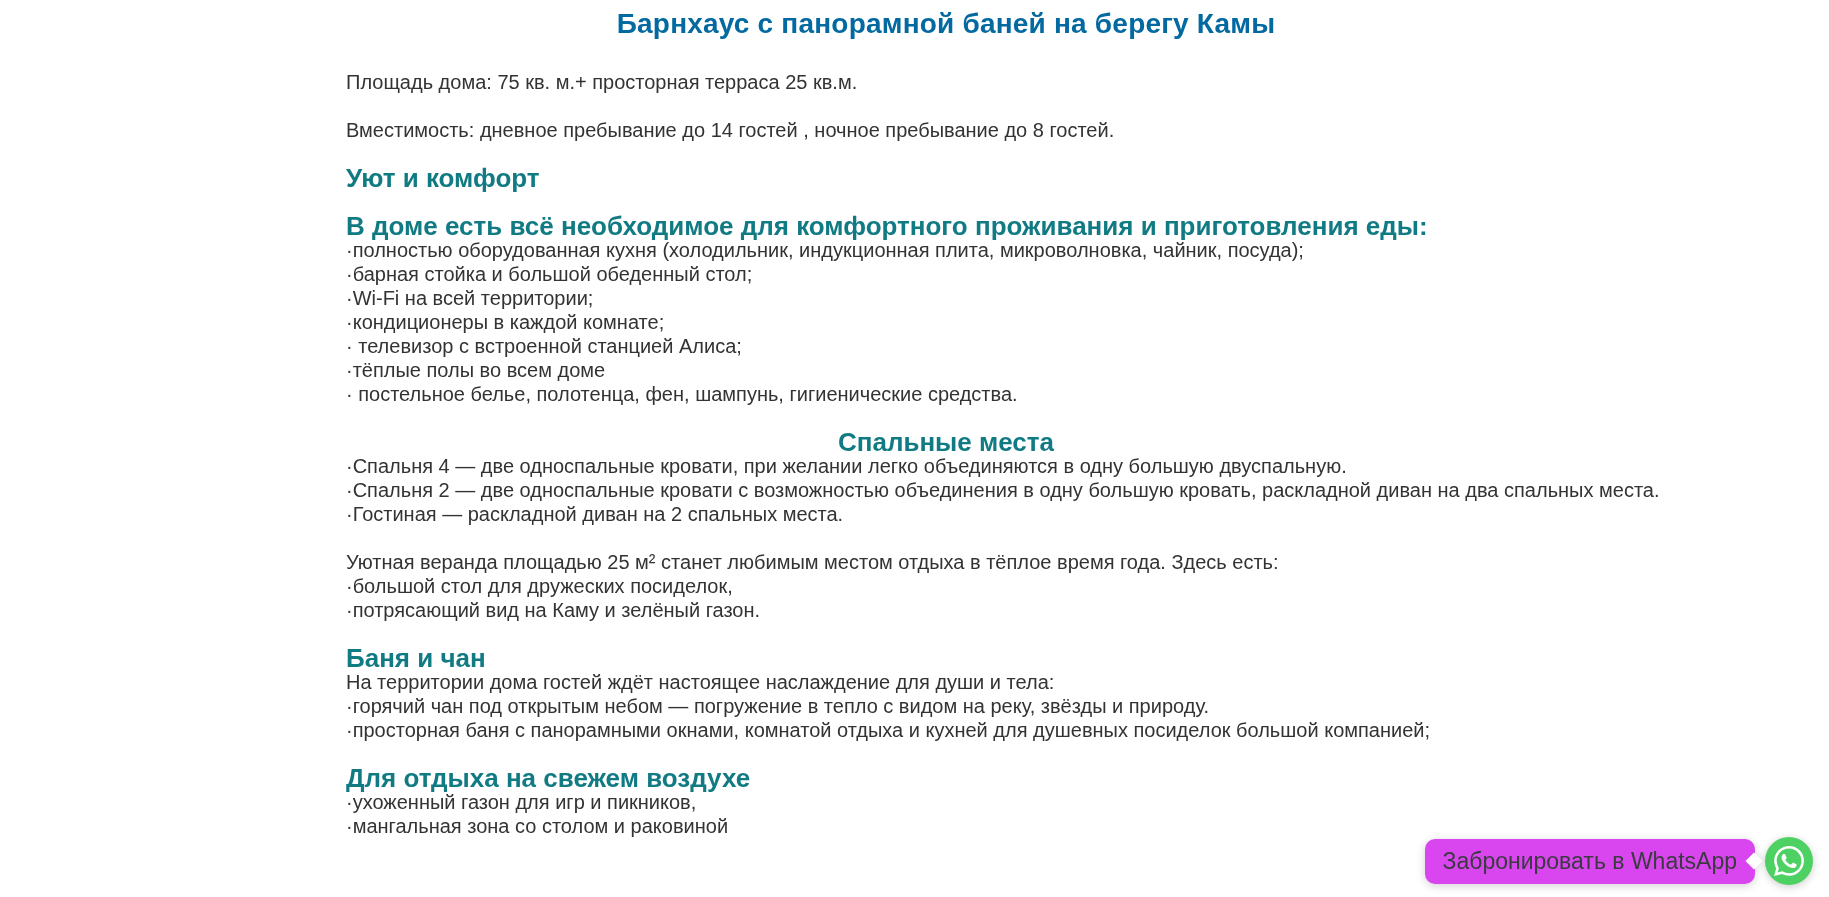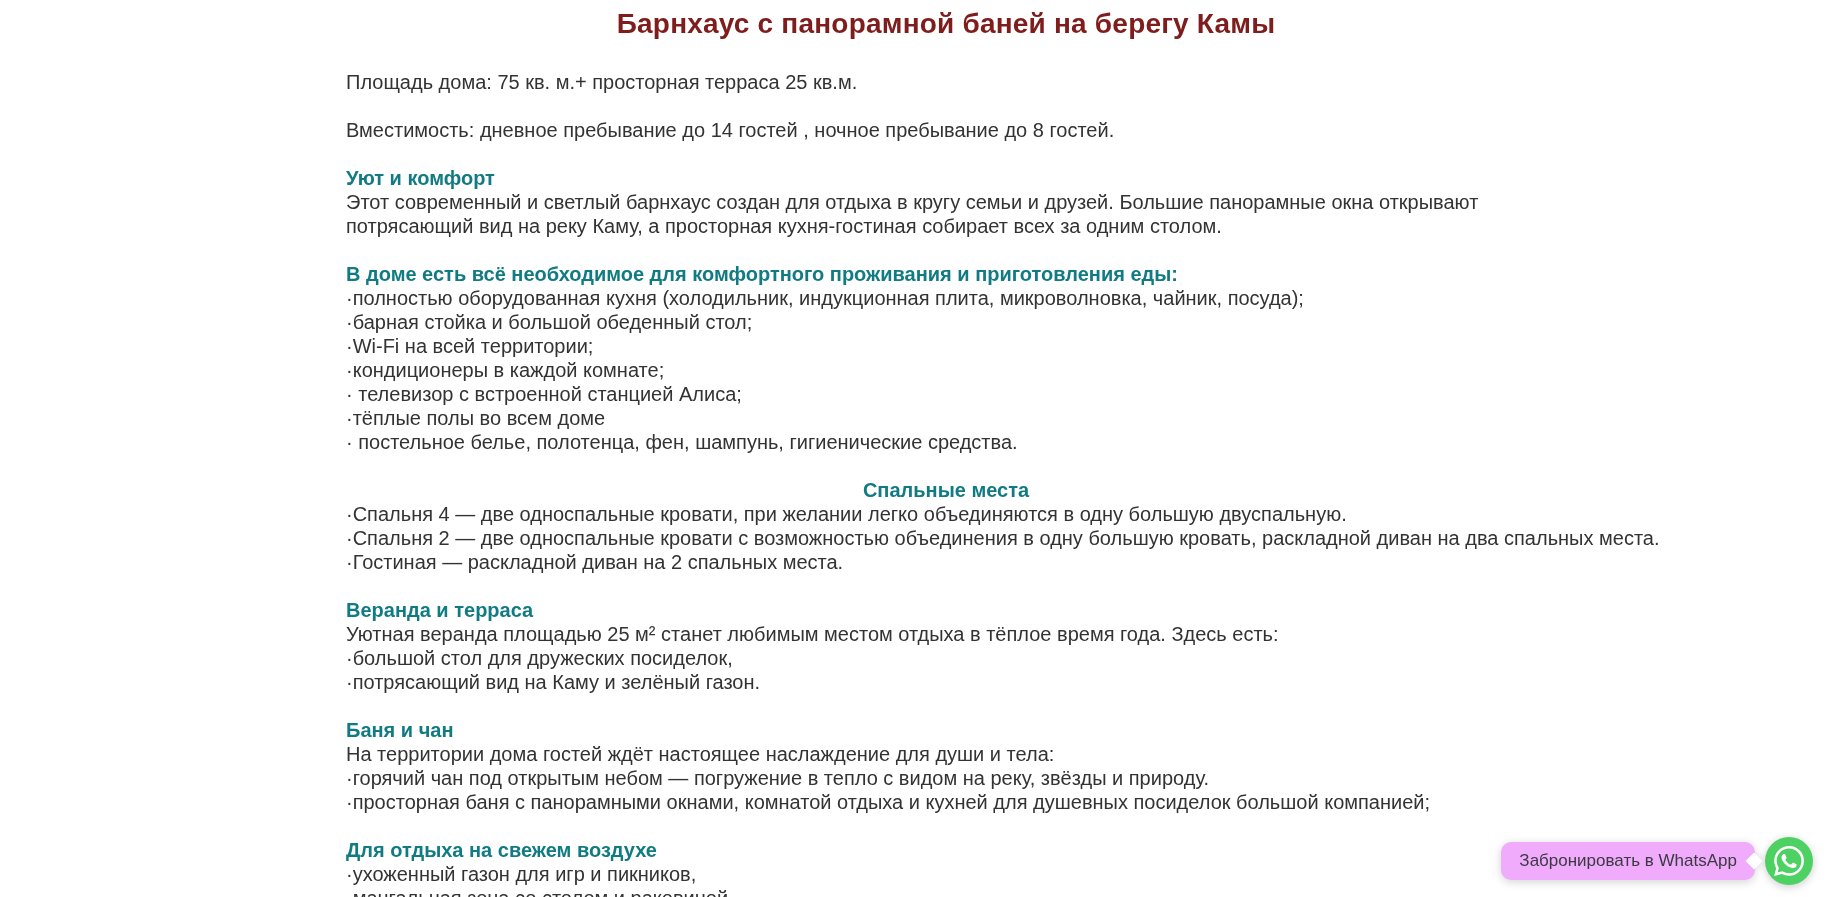--- a/index.html
+++ b/index.html
@@ -16,61 +16,61 @@
     position: relative;
   }
   .content {
     margin-left: 346px;
     width: 1200px;
     padding-top: 8px;
   }
   .page-title {
     font-size: 28px;
     font-weight: bold;
-    color: #7f1d1d;
+    color: #0369a1;
     text-align: center;
     margin: 0 0 30px 0;
     letter-spacing: 0.2px;
   }
   .block {
     margin-bottom: 24px;
   }
   .line {
     font-size: 20px;
     line-height: 24px;
     color: #333333;
     white-space: nowrap;
   }
   .line.wrap {
     white-space: normal;
   }
   .sec-h {
-    font-size: 20px;
+    font-size: 26px;
     line-height: 24px;
     font-weight: bold;
     color: #117b83;
     margin: 0;
   }
   
   .wa-widget {
     position: fixed;
     right: 16px;
     bottom: 12px;
     display: flex;
     align-items: center;
     gap: 10px;
     z-index: 10;
   }
   .wa-tooltip {
     position: relative;
-    background: #f0abfc;
+    background: #d946ef;
     border-radius: 10px;
     box-shadow: 0 2px 10px rgba(0,0,0,0.18);
     padding: 9px 18px;
-    font-size: 17px;
+    font-size: 23px;
     color: #3a3a40;
     white-space: nowrap;
   }
   .wa-tooltip::after {
     content: "";
     position: absolute;
     right: -5px;
     top: 50%;
     width: 12px;
     height: 12px;
@@ -107,21 +107,20 @@
   <div class="block">
     <div class="line">Площадь дома: 75 кв. м.+ просторная терраса 25 кв.м.</div>
   </div>
 
   <div class="block">
     <div class="line">Вместимость: дневное пребывание до 14 гостей , ночное пребывание до 8 гостей.</div>
   </div>
 
   <section class="block">
     <h2 class="sec-h" style="color: rgb(17, 123, 131);">Уют и комфорт</h2>
-    <div class="line wrap">Этот современный и светлый барнхаус создан для отдыха в кругу семьи и друзей. Большие панорамные окна открывают потрясающий вид на реку Каму, а просторная кухня-гостиная собирает всех за одним столом.</div>
   </section>
 
   <section class="block">
     <h2 class="sec-h" style="color: rgb(17, 123, 131);">В доме есть всё необходимое для комфортного проживания и приготовления еды:</h2>
     <div class="line">·полностью оборудованная кухня (холодильник, индукционная плита, микроволновка, чайник, посуда);</div>
     <div class="line">·барная стойка и большой обеденный стол;</div>
     <div class="line">·Wi-Fi на всей территории;</div>
     <div class="line">·кондиционеры в каждой комнате;</div>
     <div class="line">· телевизор с встроенной станцией Алиса;</div>
     <div class="line">·тёплые полы во всем доме</div>
@@ -129,21 +128,20 @@
   </section>
 
   <section class="block">
     <h2 class="sec-h" style="color: rgb(17, 123, 131); text-align: center;">Спальные места</h2>
     <div class="line">·Спальня 4 — две односпальные кровати, при желании легко объединяются в одну большую двуспальную.</div>
     <div class="line">·Спальня 2 —  две односпальные кровати с возможностью объединения в одну большую кровать, раскладной диван на два спальных места.</div>
     <div class="line">·Гостиная —  раскладной диван на 2 спальных места.</div>
   </section>
 
   <section class="block">
-    <h2 class="sec-h" style="color: rgb(17, 123, 131);">Веранда и терраса</h2>
     <div class="line">Уютная веранда площадью 25 м² станет любимым местом отдыха в тёплое время года. Здесь есть:</div>
     <div class="line">·большой стол для дружеских посиделок,</div>
     <div class="line">·потрясающий вид на Каму и зелёный газон.</div>
   </section>
 
   <section class="block">
     <h2 class="sec-h" style="color: rgb(17, 123, 131);">Баня и чан</h2>
     <div class="line">На территории дома гостей ждёт настоящее наслаждение для души и тела:</div>
     <div class="line">·горячий чан под открытым небом — погружение в тепло с видом на реку, звёзды и природу.</div>
     <div class="line">·просторная баня с панорамными окнами, комнатой отдыха и кухней для душевных посиделок большой компанией;</div>

